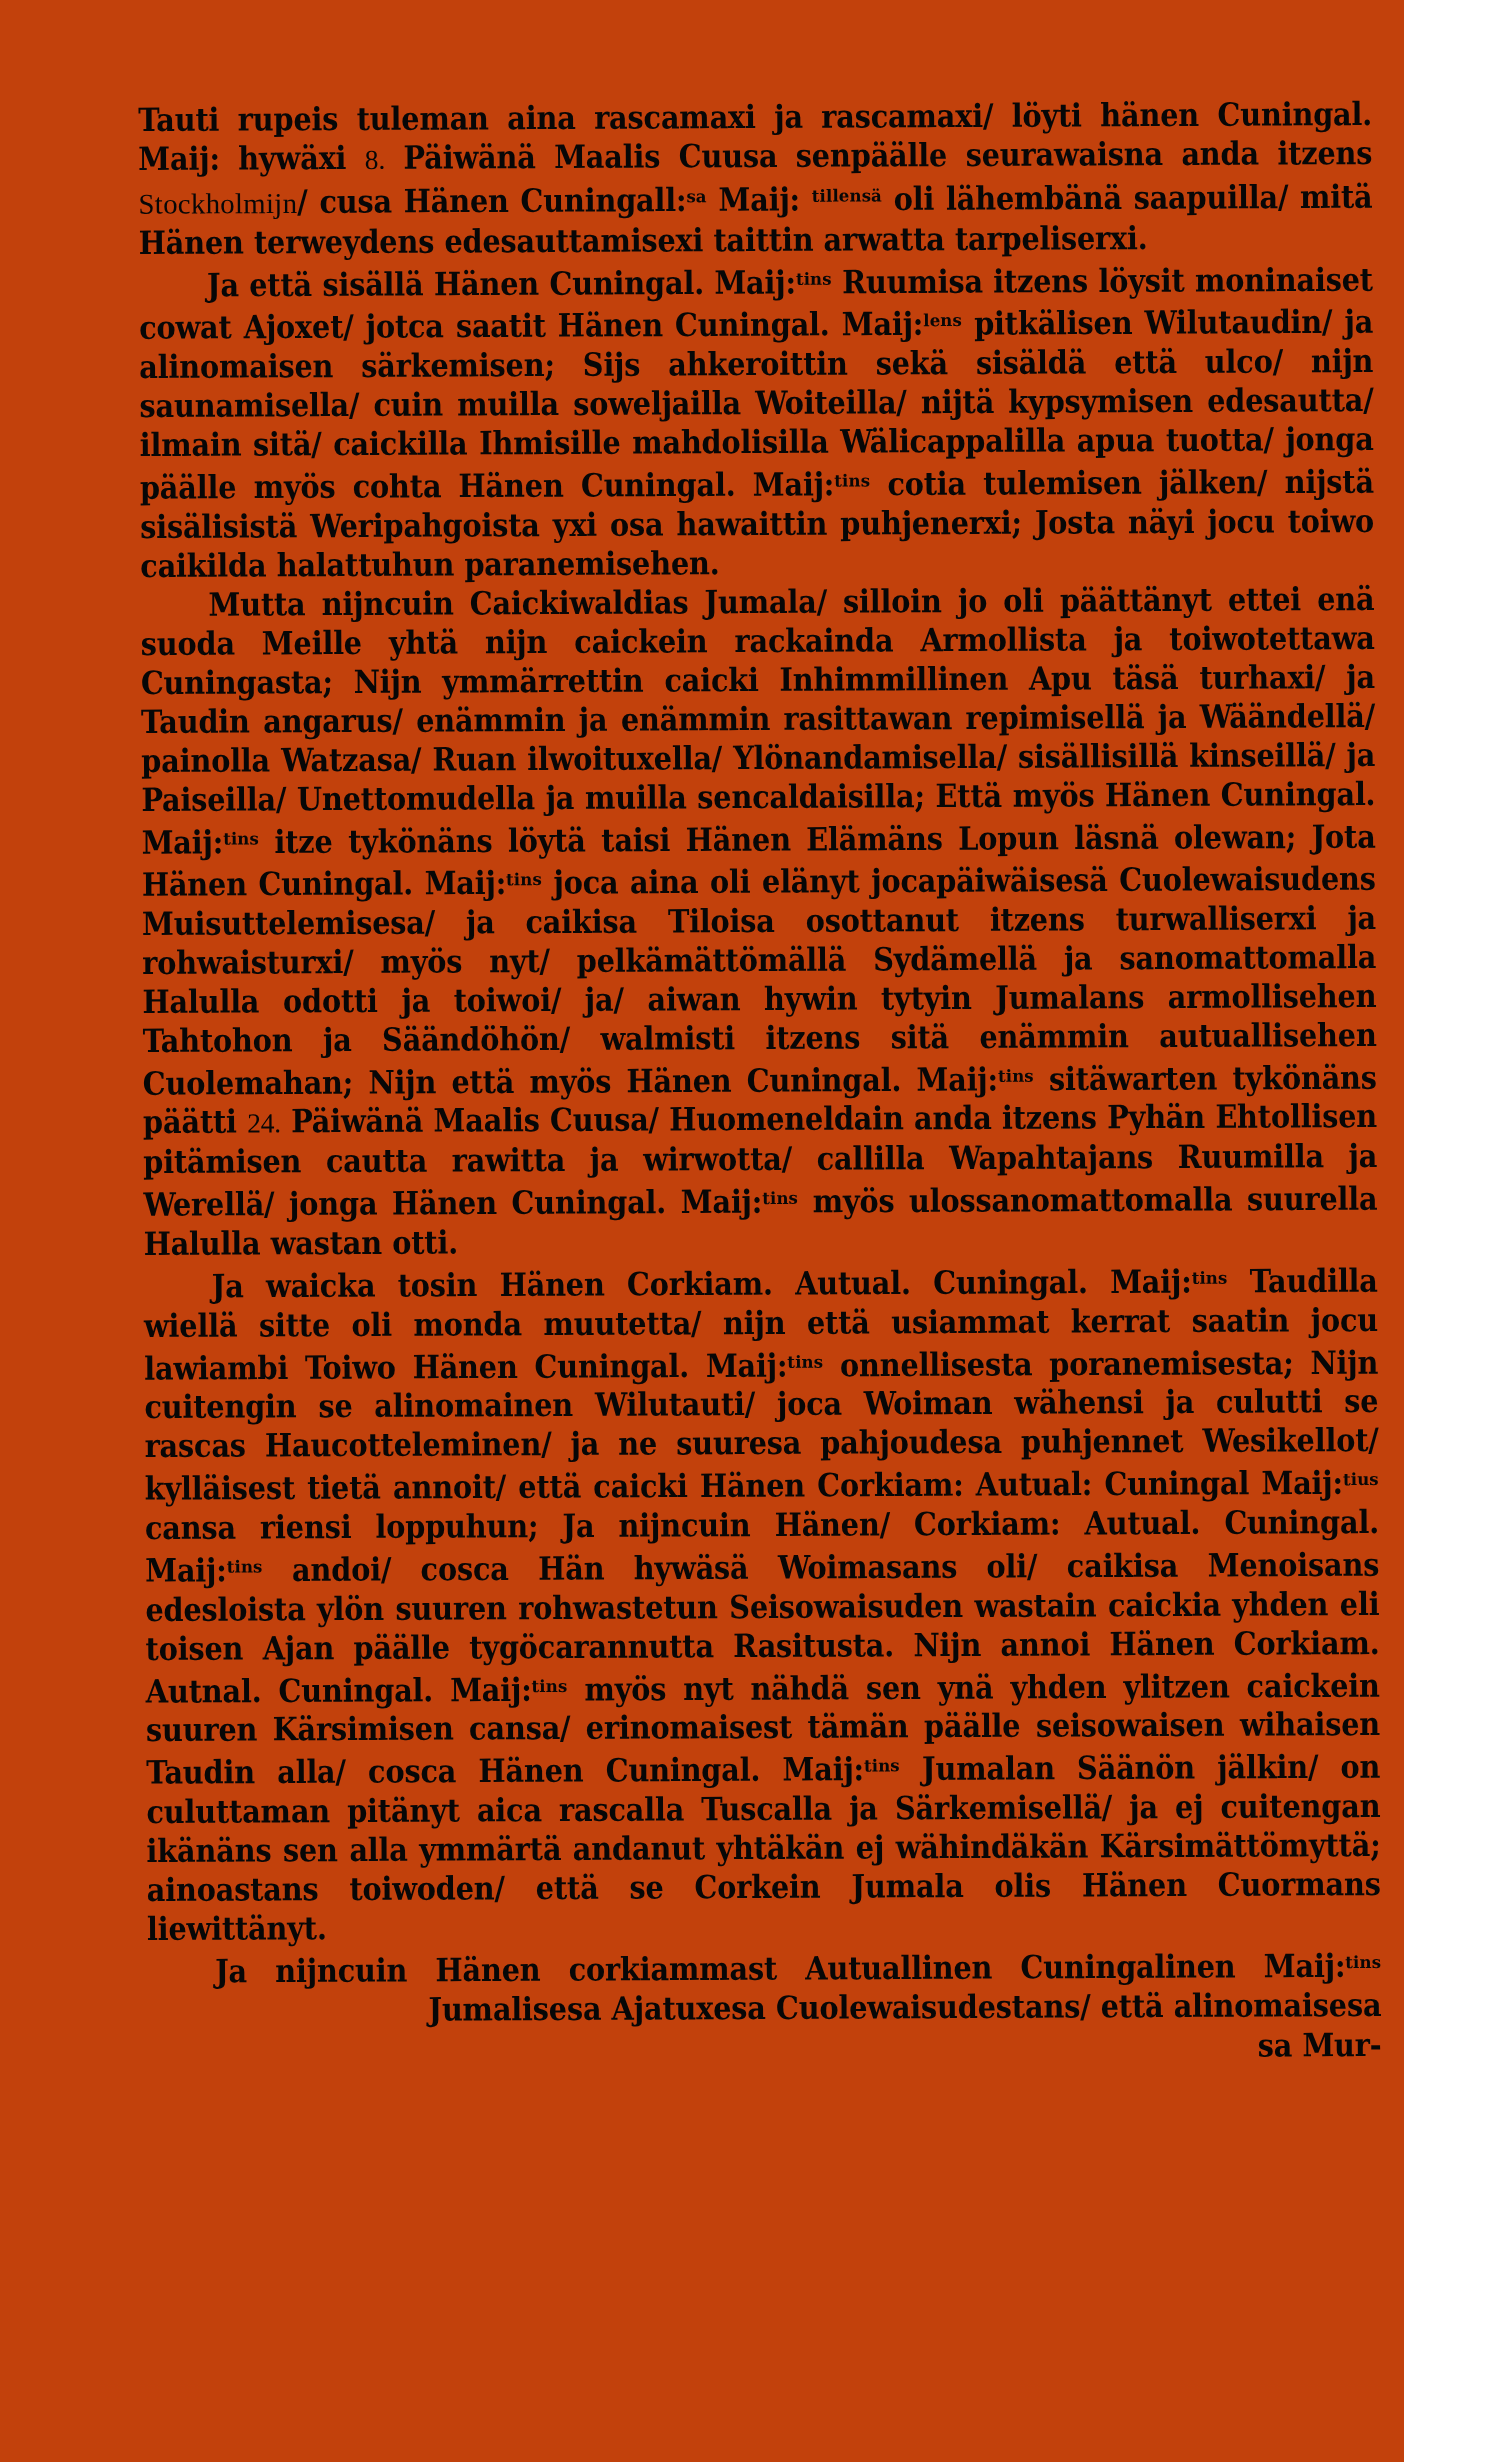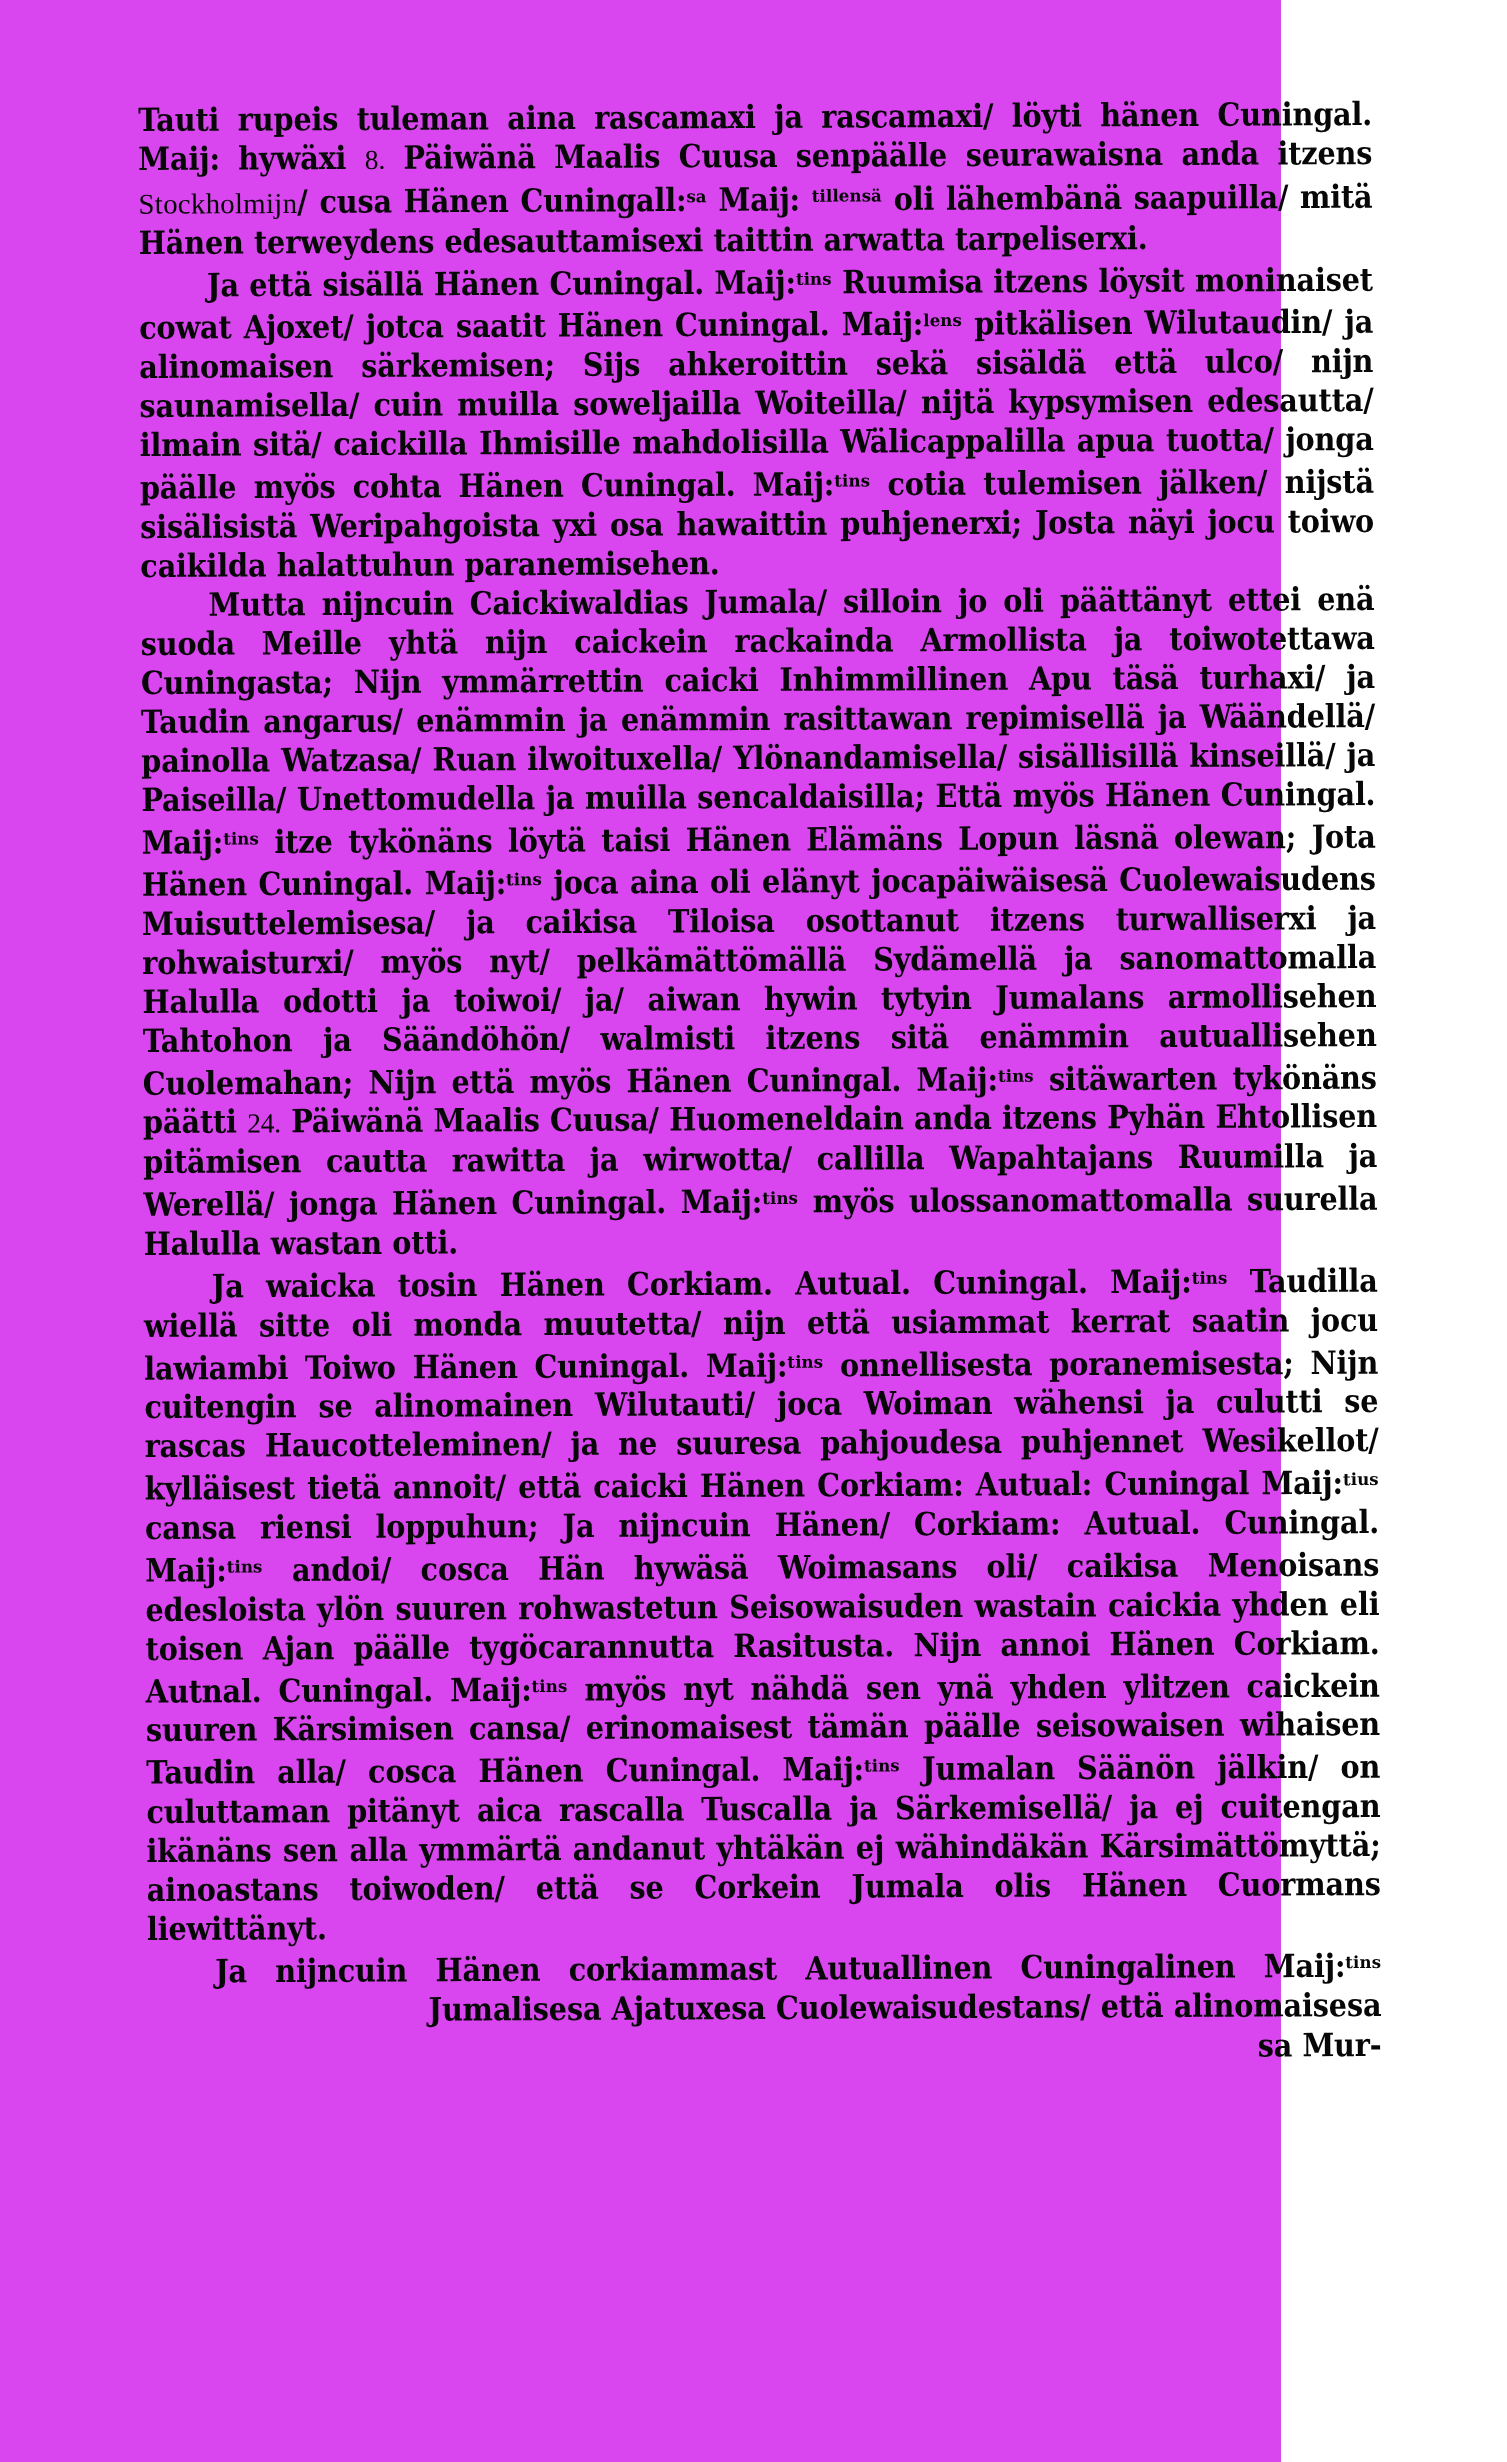--- a/index.html
+++ b/index.html
@@ -10,23 +10,23 @@
   }
   body {
     width: 1508px;
     height: 2462px;
     overflow: hidden;
     font-family: "DejaVu Serif", "Liberation Serif", serif;
   }
 
   #page {
     position: relative;
-    width: 1281px;
+    width: 1404px;
     height: 2462px;
-    background: #d946ef;
+    background: #c2410c;
   }
 
   
   #textblock {
     position: absolute;
     left: 138px;
     top: 101px;
     width: 1234px;
     color: #070707;
     font-size: 32px;

